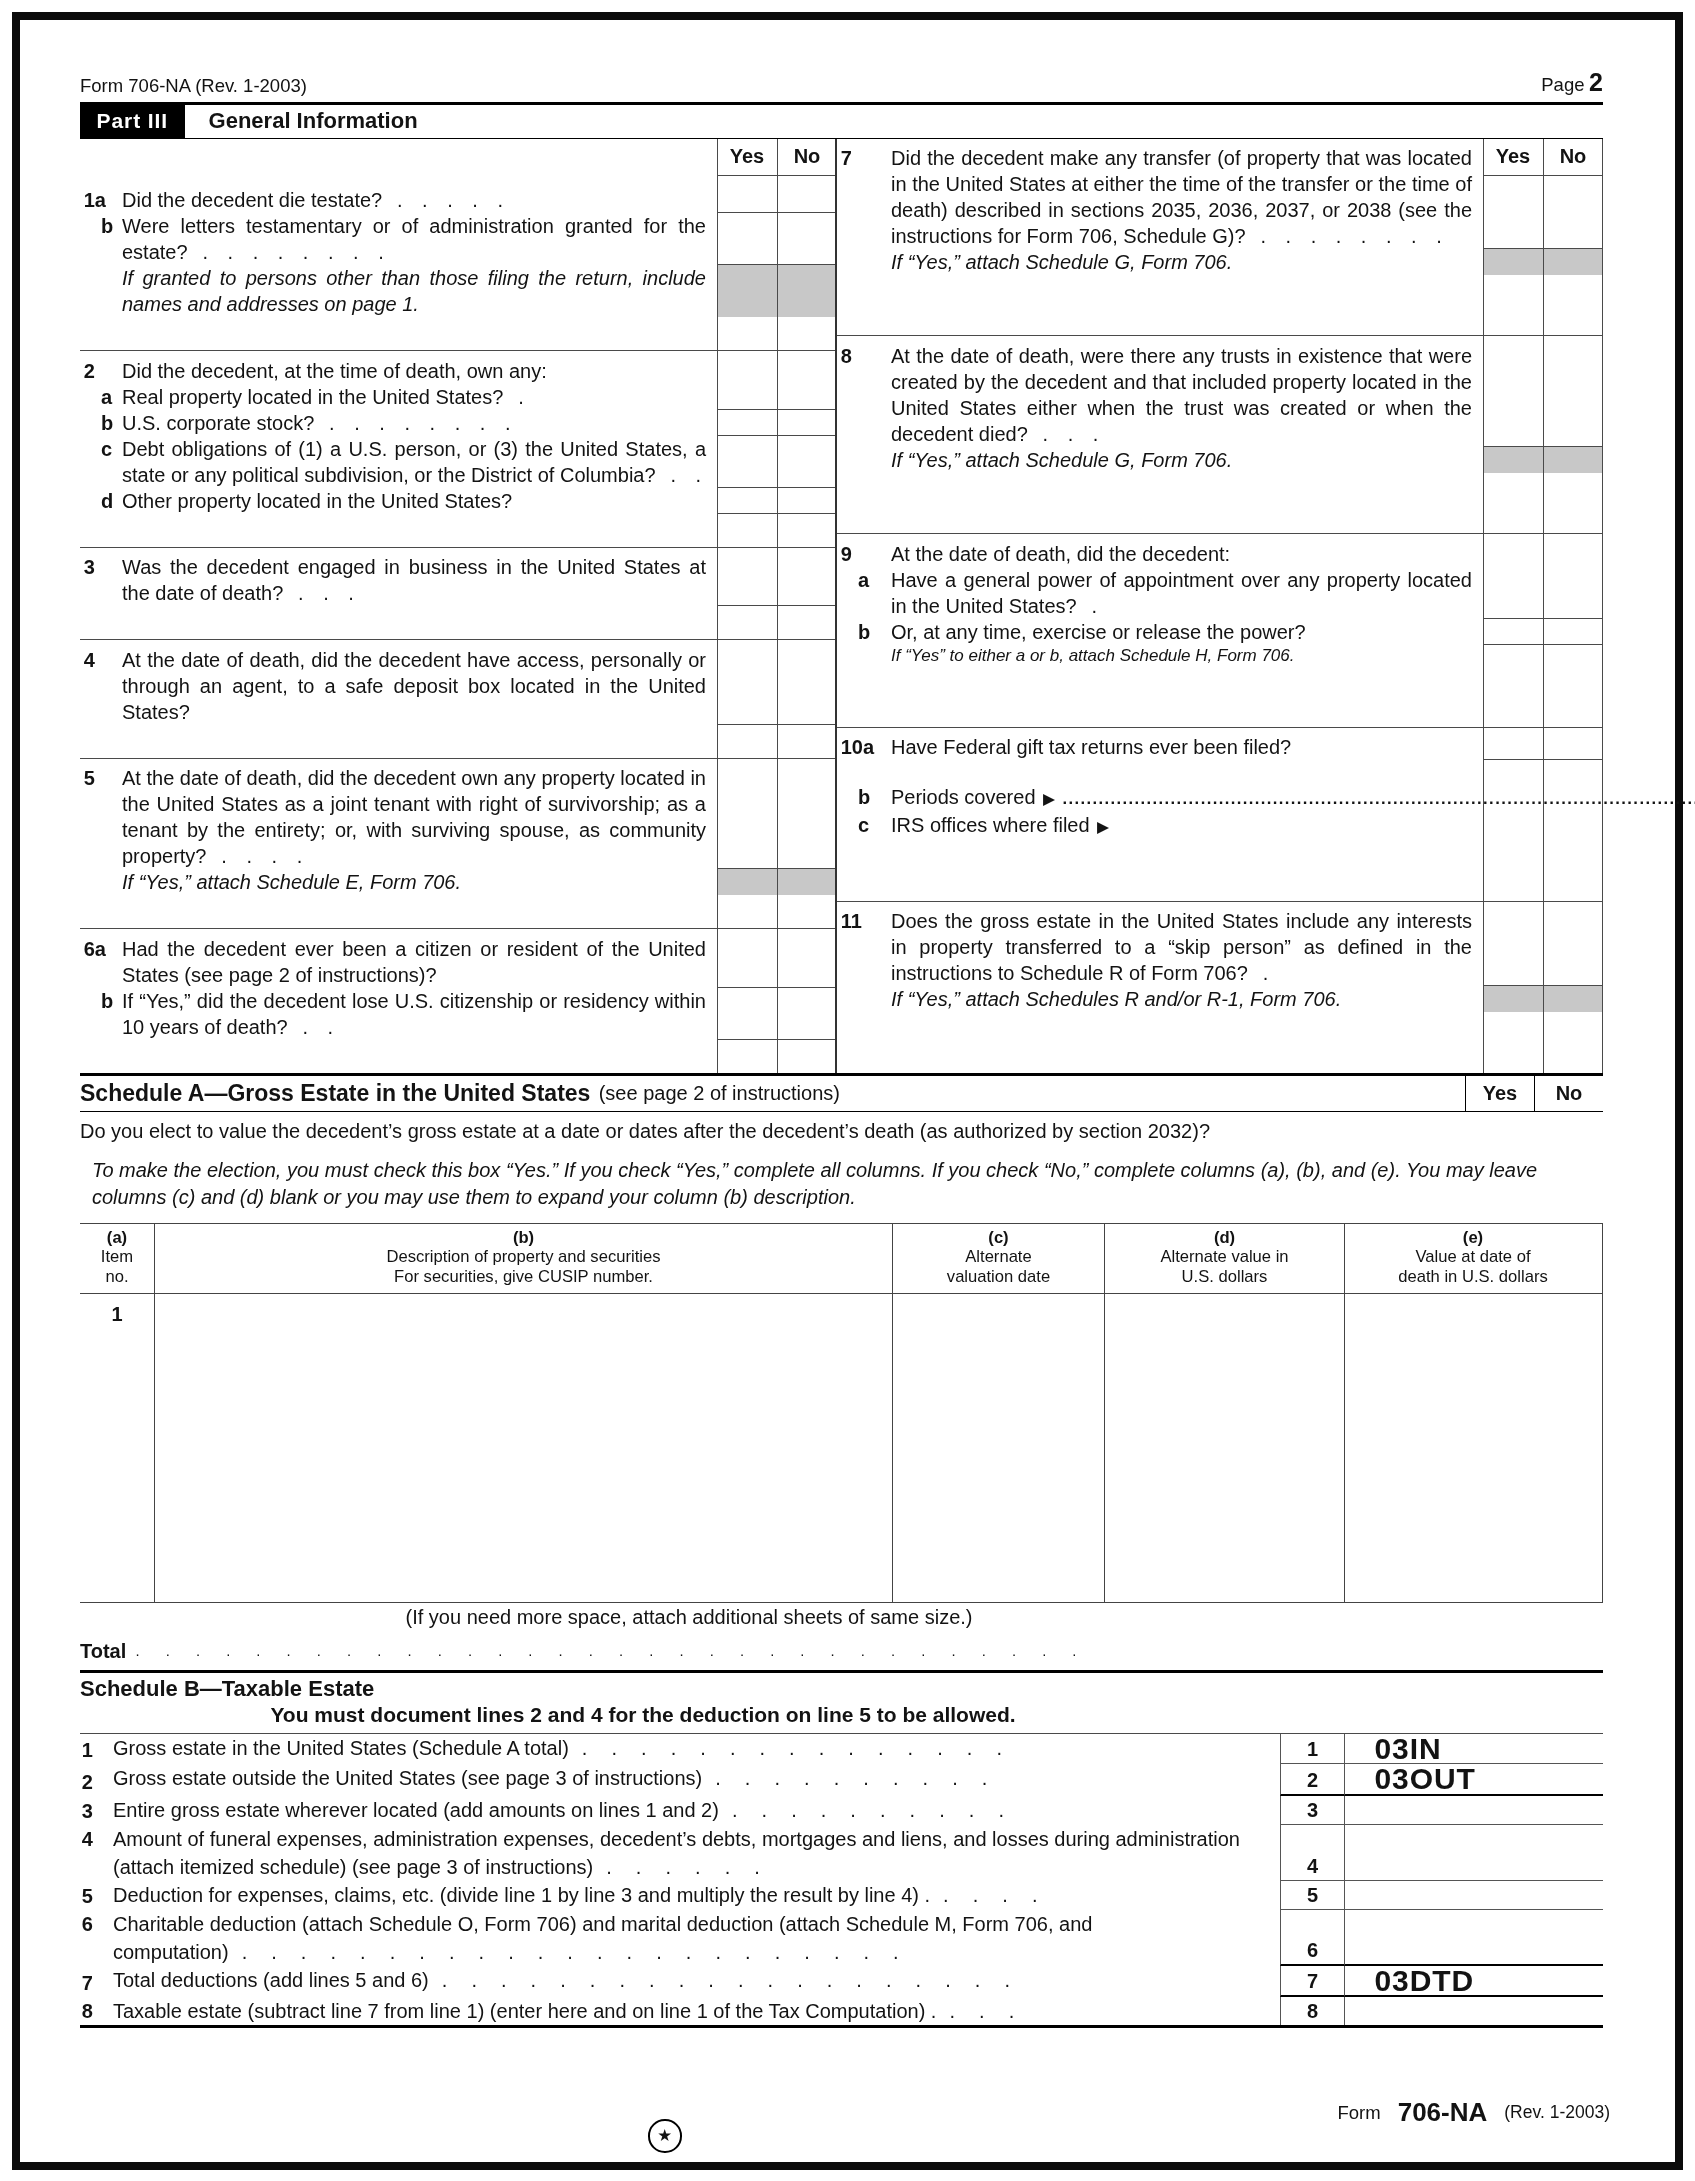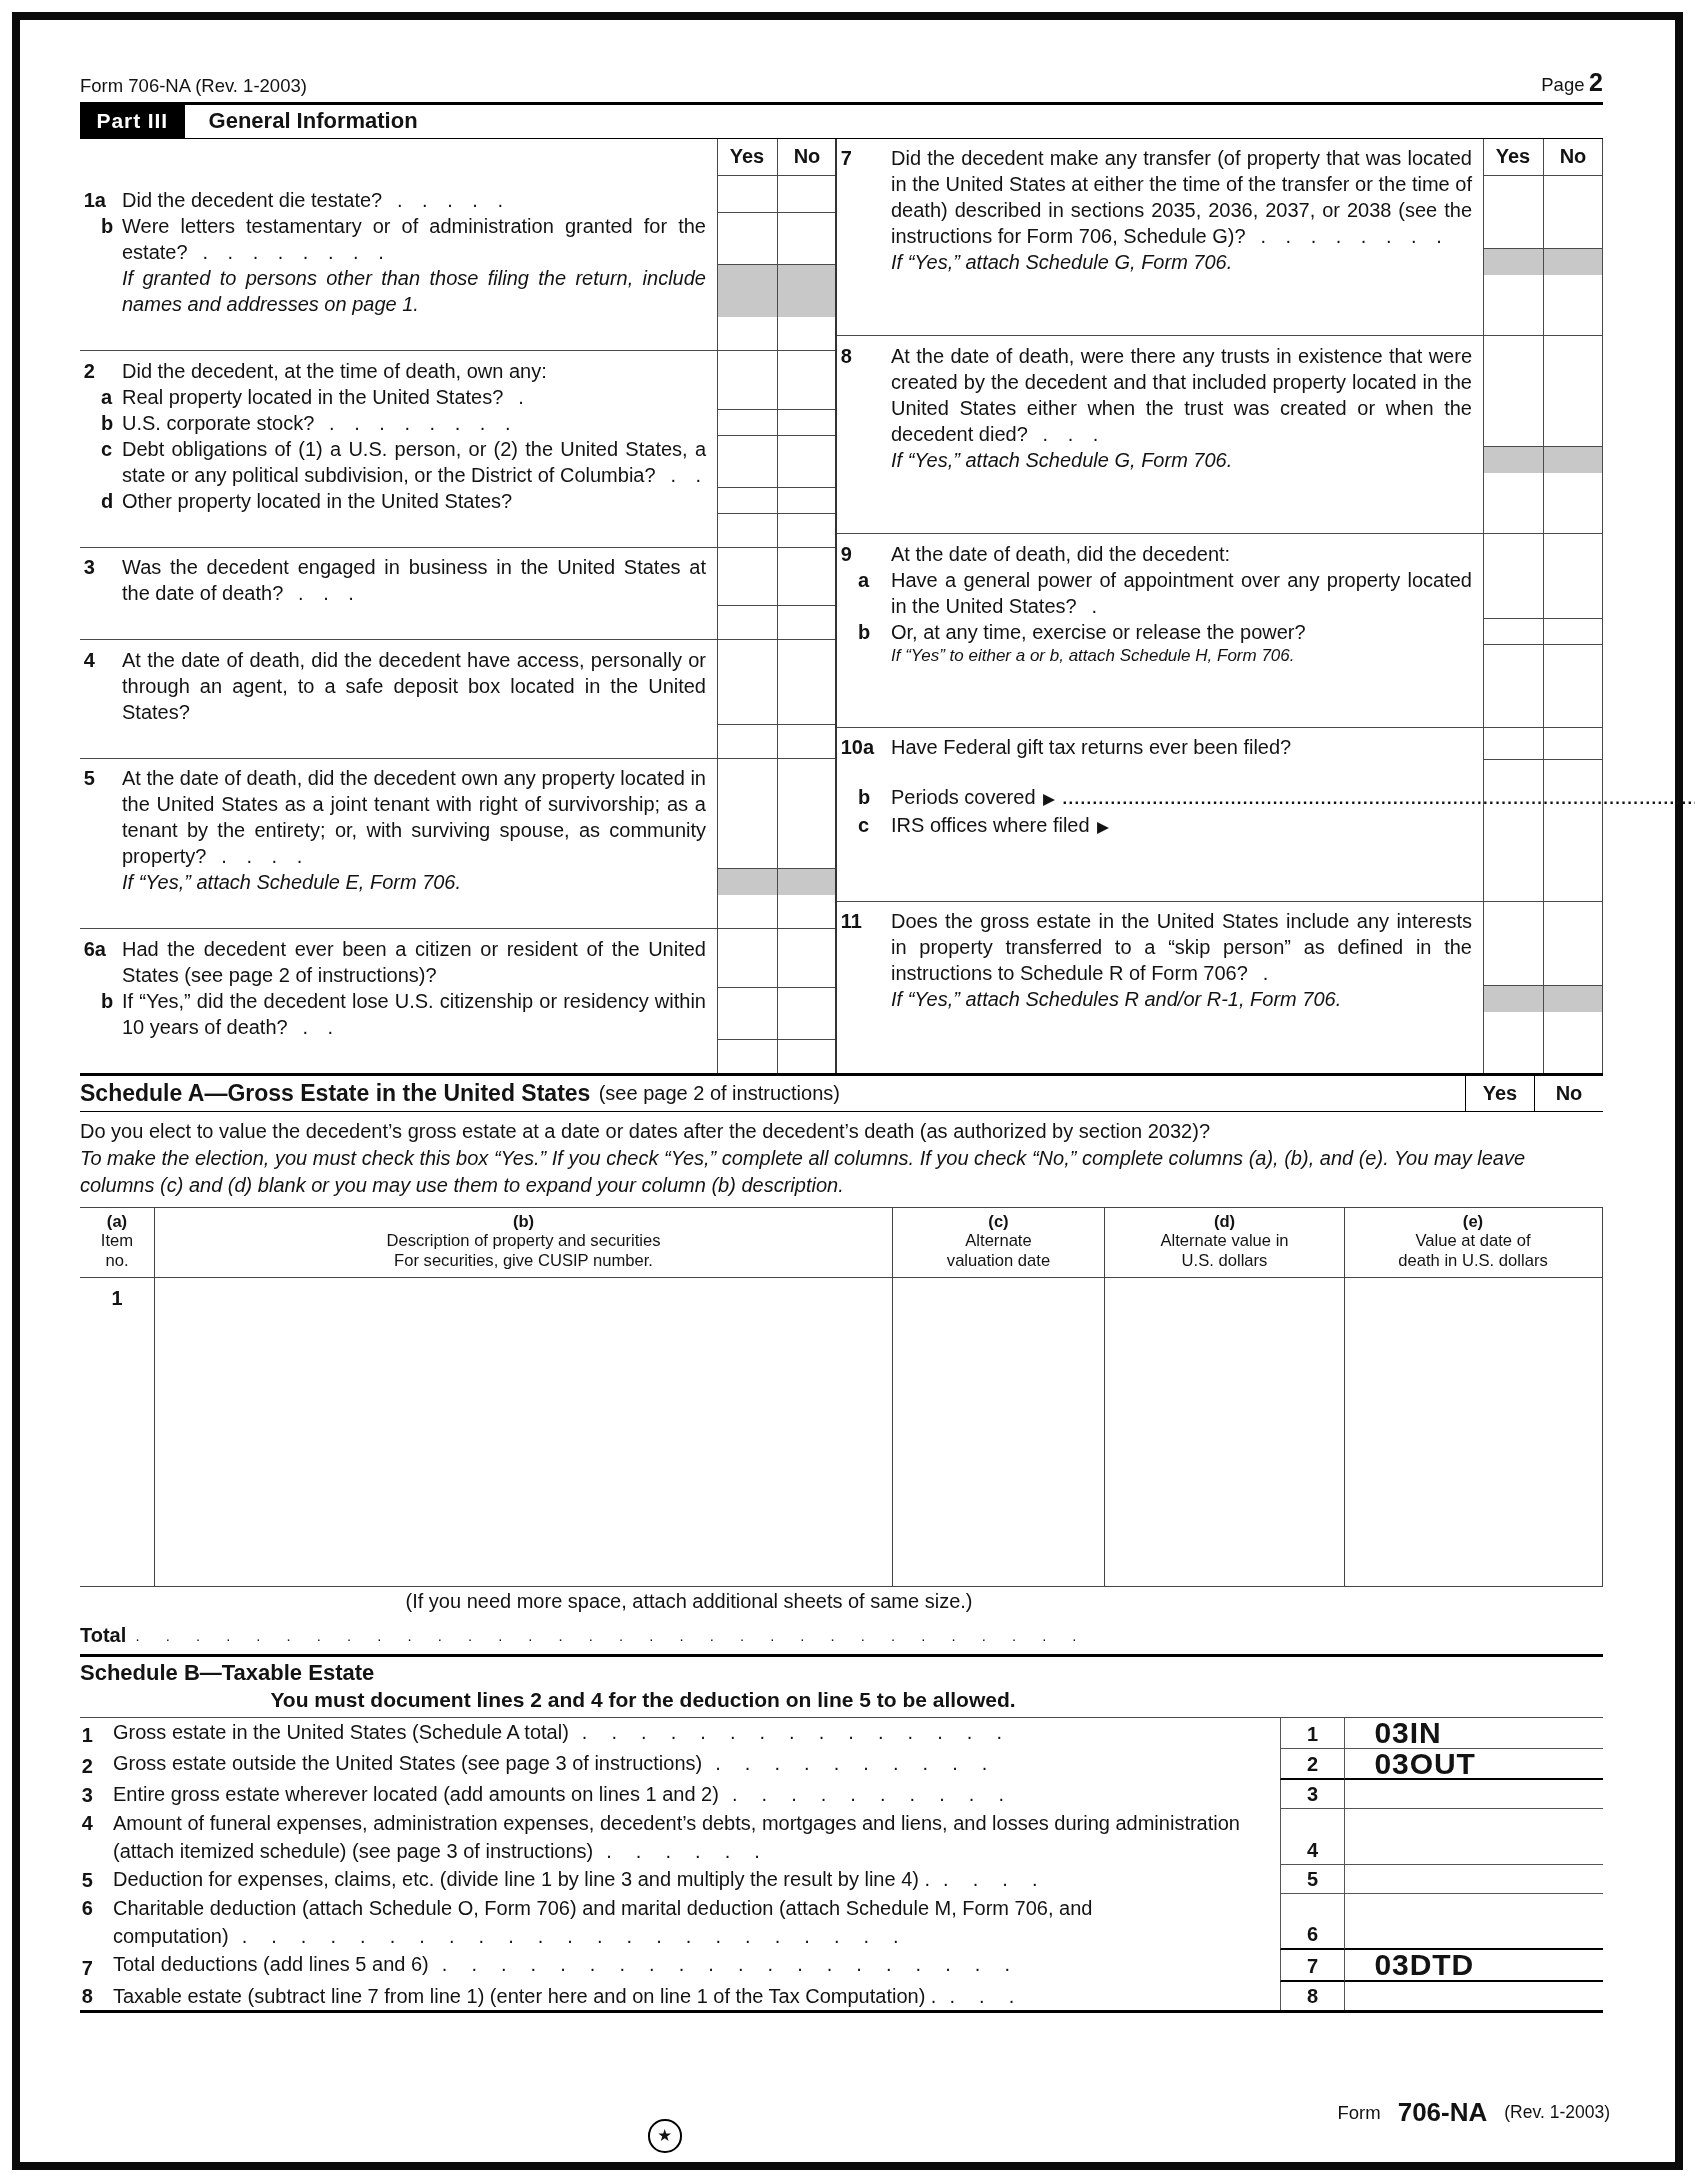--- a/index.html
+++ b/index.html
@@ -176,21 +176,21 @@
             <div class="p3row boxed">
               <span class="pn sub">b</span>
               <span class="pt"><span>U.S. corporate stock?</span><span class="dt">. . . . . . . .</span></span>
               <span class="yn">
                   <span class="ync"></span>
                   <span class="ync"></span>
                 </span>
             </div>
             <div class="p3row boxed">
               <span class="pn sub">c</span>
-              <span class="pt"><span>Debt obligations of (1) a U.S. person, or (2) the United States, a state or any political subdivision, or the District of Columbia?</span><span class="dt">. .</span></span>
+              <span class="pt"><span>Debt obligations of (1) a U.S. person, or (3) the United States, a state or any political subdivision, or the District of Columbia?</span><span class="dt">. .</span></span>
               <span class="yn">
                   <span class="ync"></span>
                   <span class="ync"></span>
                 </span>
             </div>
             <div class="p3row boxed">
               <span class="pn sub">d</span>
               <span class="pt">Other property located in the United States?</span>
               <span class="yn">
                   <span class="ync"></span>
@@ -401,21 +401,21 @@
 
     <div class="sabar">
       <span class="satitle">Schedule A—Gross Estate in the United States</span>
       <span class="sanote">(see page 2 of instructions)</span>
       <span class="sayn">
         <span class="saync">Yes</span>
         <span class="saync">No</span>
       </span>
     </div>
     <p class="sap" style="margin:6.5px 0 0;">Do you elect to value the decedent’s gross estate at a date or dates after the decedent’s death (as authorized by section 2032)?</p>
-    <p class="sap it" style="margin:0;">To make the election, you must check this box “Yes.” If you check “Yes,” complete all columns. If you check “No,” complete columns (a), (b), and (e). You may leave columns (c) and (d) blank or you may use them to expand your column (b) description.</p>
+    <p class="sap it" style="margin:12px;">To make the election, you must check this box “Yes.” If you check “Yes,” complete all columns. If you check “No,” complete columns (a), (b), and (e). You may leave columns (c) and (d) blank or you may use them to expand your column (b) description.</p>
 
     <div class="satable">
       <div class="sahdr">
         <div class="sacell ca">
           <div class="tag">(a)</div>
             <div>Item</div>
             <div>no.</div>
         </div>
         <div class="sacell cb">
           <div class="tag">(b)</div>

